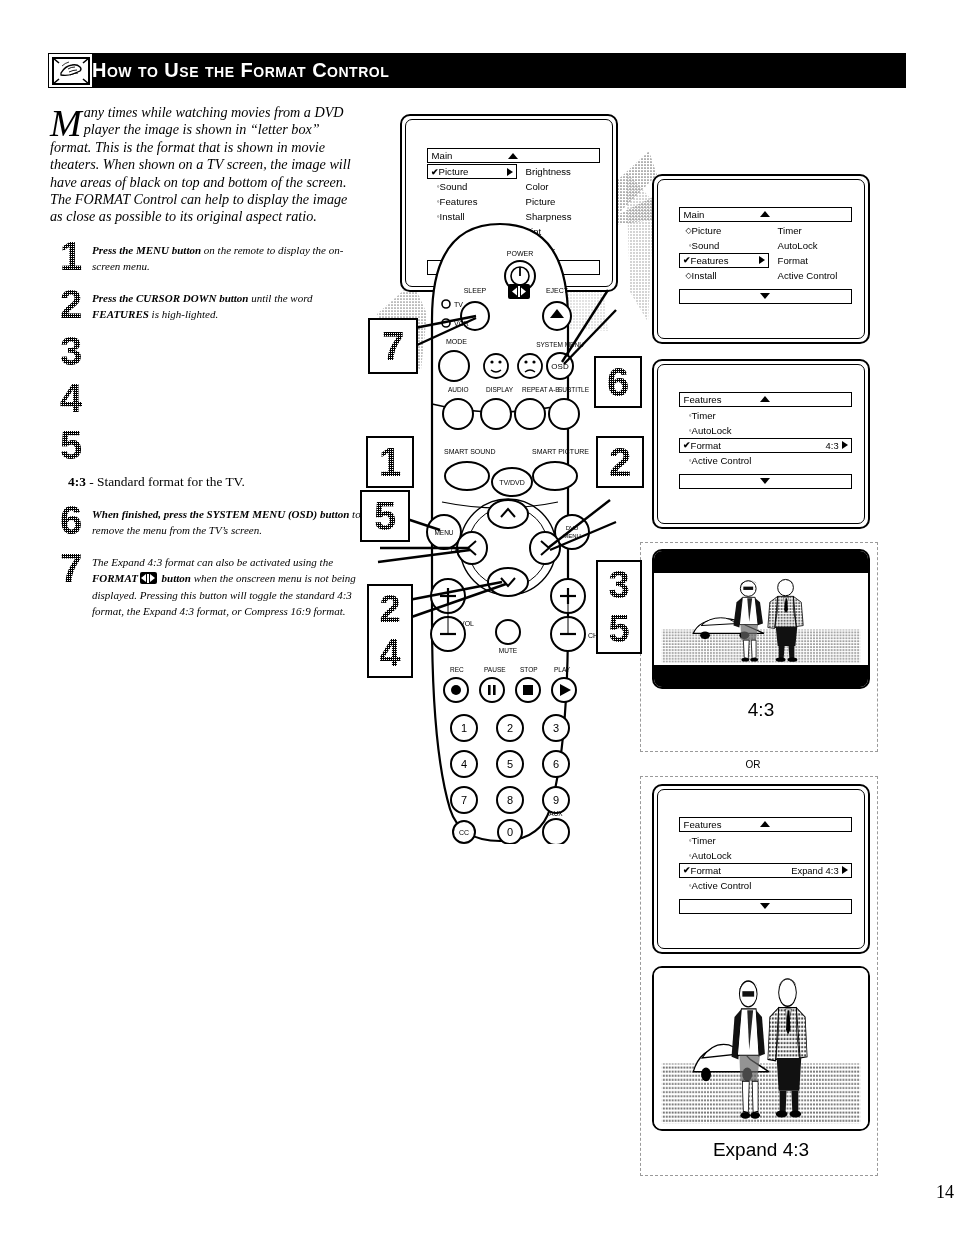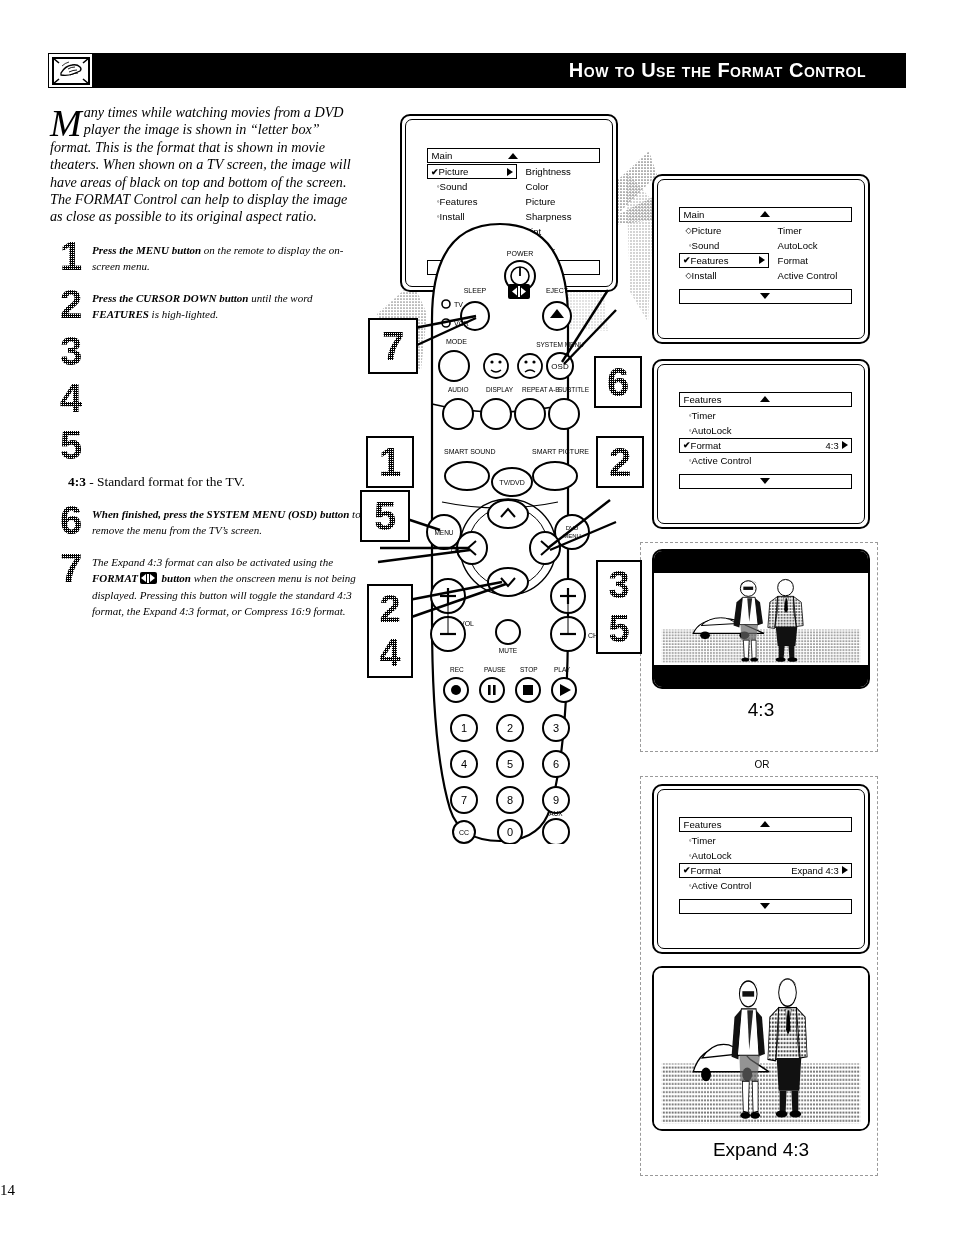--- a/index.html
+++ b/index.html
@@ -18,26 +18,25 @@
     position:absolute; left:48px; top:53px; width:858px; height:35px;
     background:#000; display:flex; align-items:center;
   }
   .header-icon {
     width:43px; height:33px; background:#fff; margin-left:1px;
     display:flex; align-items:center; justify-content:center;
     position:relative; flex:none;
   }
   .header-icon svg { display:block; }
   .header-title {
-    flex:1; text-align:right; color:#fff;
+    flex:1; text-align:left; color:#fff;
     font-family:"Liberation Sans", sans-serif;
     font-weight:bold; font-size:20px; letter-spacing:0.5px;
     font-variant: small-caps;
     padding-right:40px;
-    padding-left:29px;
   }
 
   
   .left-col {
     position:absolute; left:50px; top:104px; width:312px;
   }
   .intro {
     font-style:italic; font-size:14.2px; line-height:17.4px;
     text-align:left; margin:0 0 12px 0;
   }
@@ -172,22 +171,22 @@
     color:#8a8a8a;
   }
   .callout span {
     background-image: repeating-linear-gradient(0deg, #000 0 1px, transparent 1px 2px),
                       repeating-linear-gradient(90deg, #000 0 1px, transparent 1px 2px);
     -webkit-background-clip:text; background-clip:text; color:transparent;
   }
   .callout.stack { flex-direction:column; }
 
   .pagenum {
-    position:absolute; left:0; right:0; top:1182px; text-align:left;
-    font-size:15px; font-family:"Liberation Serif", serif;
+    position:absolute; left:0; right:0; top:1182px; text-align:right;
+    font-size:18px; font-family:"Liberation Serif", serif;
   }
 
   .remote-svg { position:absolute; left:0; top:0; }
   .beam { position:absolute; }
 </style>
 </head>
 <body>
 
 <div class="header">
   <div class="header-icon">
@@ -453,21 +452,21 @@
       <path d="M132,25 l2,13 3,-13 z" fill="#fff" stroke="#000" stroke-width="0.5"></path>
       <path d="M134,26 l-1.5,12 2,3 2,-3 -1,-12 z" fill="#000"></path>
       <path d="M124,55 h22 l-2,20 h-18 z" fill="#111"></path>
       <path d="M127,75 l0,13 5,1 1,-14 z" fill="#111"></path>
       <path d="M137,75 l1,14 5,-1 0,-13 z" fill="#111"></path>
       <ellipse cx="129" cy="89" rx="5" ry="2.2" fill="#000"></ellipse>
       <ellipse cx="141" cy="89" rx="5" ry="2.2" fill="#000"></ellipse>
     </svg>
   </div>
   <div class="caption" style="left:280px; top:595px; width:218px;">4:3</div>
-  <div class="or-label" style="left:281px; top:655px; width:218px;">OR</div>
+  <div class="or-label" style="left:272px; top:655px; width:218px;">OR</div>
 
   <div class="dashframe" style="left:268px; top:672px; width:238px; height:400px;"></div>
   <div class="tvbox" id="tvbox-3" style="left:280px; top:680px; width:218px; height:170px;">
     <div class="tvbox-inner">
         <div class="menu single">
           <div class="menu-header">
             <span>Features</span>
             <div class="up-tri"></div>
           </div>
           <div class="menu-cols">

